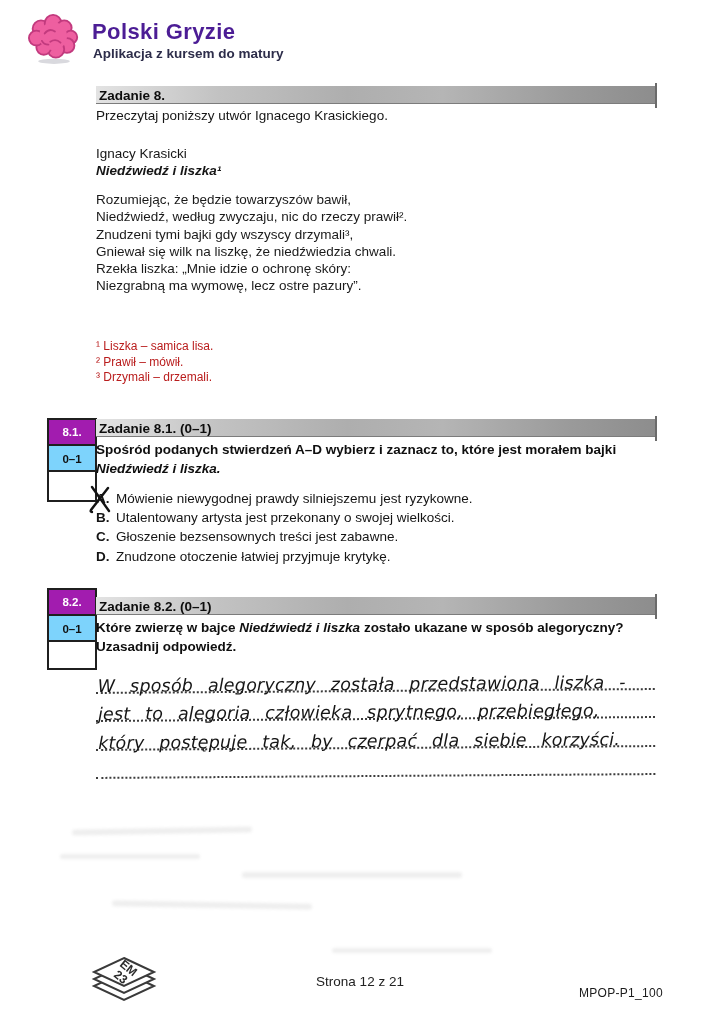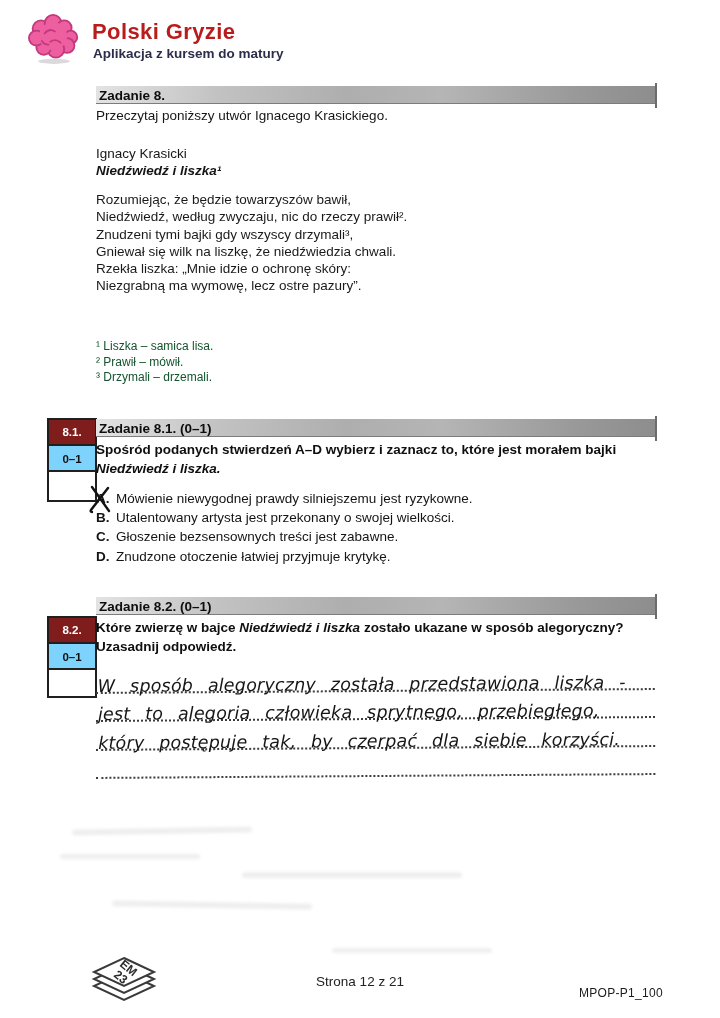--- a/index.html
+++ b/index.html
@@ -6,21 +6,21 @@
   html,body { width:720px; height:1018px; }
   body {
     font-family:"Liberation Sans", sans-serif;
     background:#ffffff; color:#1a1a1a; position:relative; overflow:hidden;
   }
   .page { position:absolute; inset:0; }
 
   
   .app-header { position:absolute; left:0; top:0; width:720px; height:78px; background:#fff; }
   .logo { position:absolute; left:26px; top:13px; width:56px; height:52px; cursor:pointer; }
-  .app-title { position:absolute; left:92px; top:19px; font-size:22px; font-weight:800; color:#b91c1c; letter-spacing:.4px; }
+  .app-title { position:absolute; left:92px; top:19px; font-size:22px; font-weight:800; color:#4c1d95; letter-spacing:.4px; }
   .app-subtitle { position:absolute; left:93px; top:46px; font-size:13.5px; font-weight:700; color:#2d2d4a; }
 
   
   .scan { position:absolute; inset:0; }
   .scan-text { font-size:13.5px; line-height:17px; color:#161616; }
 
   .task-bar { position:absolute; left:96px; width:559px; height:18px;
     background:linear-gradient(90deg,#e3e3e3 0%,#c2c2c2 22%,#aeaeae 45%,#b5b5b5 62%,#9a9a9a 85%,#8d8d8d 100%);
     border-bottom:1px solid #7c7c7c; }
   .task-bar::after { content:""; position:absolute; right:-2px; top:-3px; width:2px; height:25px; background:#6b6b6b; }
@@ -29,29 +29,29 @@
   .bar-z8  { top:86px; }
   .instruction { position:absolute; left:96px; top:107px; }
   .author      { position:absolute; left:96px; top:145px; }
   .poem-title  { position:absolute; left:96px; top:162px; font-weight:bold; font-style:italic; }
   .poem        { position:absolute; left:96px; top:191px; }
   .poem div    { font-size:13.5px; line-height:17.3px; }
 
   .citation { position:absolute; left:96px; top:312px; width:557px; text-align:right; font-size:11.8px; color:#1c1c1c; }
   .citation .it { font-style:italic; }
 
-  .footnotes { position:absolute; left:96px; top:339px; font-size:12px; line-height:15.5px; color:#14532d; }
+  .footnotes { position:absolute; left:96px; top:339px; font-size:12px; line-height:15.5px; color:#b91c1c; }
 
   
   .margin-box { position:absolute; left:47px; width:50px; border:2px solid #1f1f1f; background:#fff; }
-  .mb-label { background:#7f1d1d; color:#fff; font-weight:bold; font-size:11.5px; text-align:center; height:24px; line-height:24px; }
+  .mb-label { background:#a21caf; color:#fff; font-weight:bold; font-size:11.5px; text-align:center; height:24px; line-height:24px; }
   .mb-score { background:#7dd3fc; color:#101010; font-weight:bold; font-size:11.5px; text-align:center; height:26px; line-height:26px; border-top:2px solid #1f1f1f; }
   .mb-empty { background:#fff; height:30px; border-top:2px solid #1f1f1f; }
   .mb81 { top:418px; }
-  .mb82 { top:616px; }
+  .mb82 { top:588px; }
   .mb82 .mb-empty { height:28px; }
 
   .bar-z81 { top:419px; }
   .bar-z82 { top:597px; }
 
   .question { position:absolute; left:96px; width:562px; font-size:13.5px; font-weight:bold; line-height:18.5px; color:#0f0f0f; }
   .q81 { top:441px; }
   .q82 { top:619px; }
   .question .it { font-style:italic; }
 

